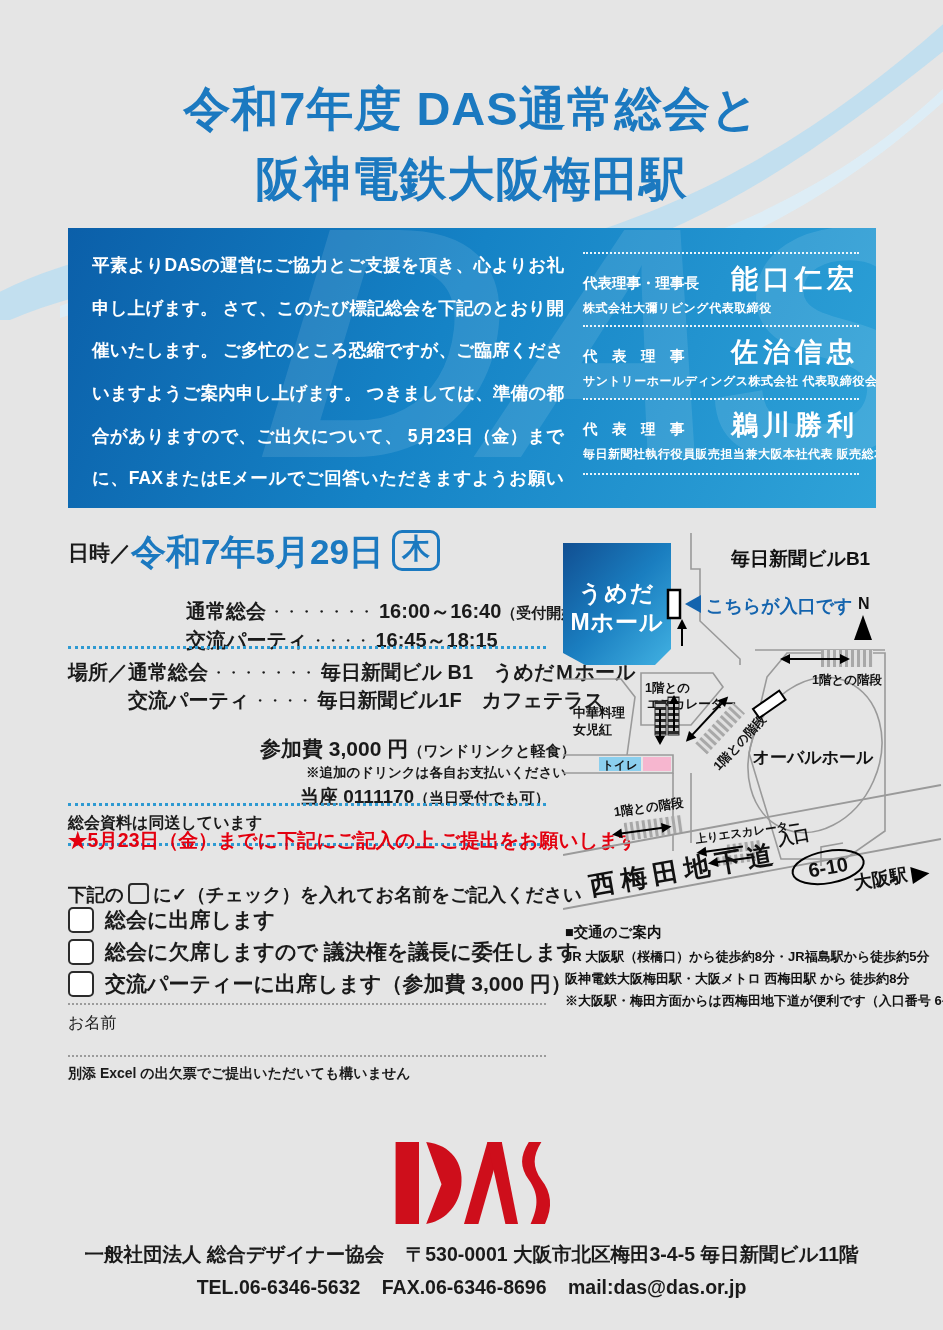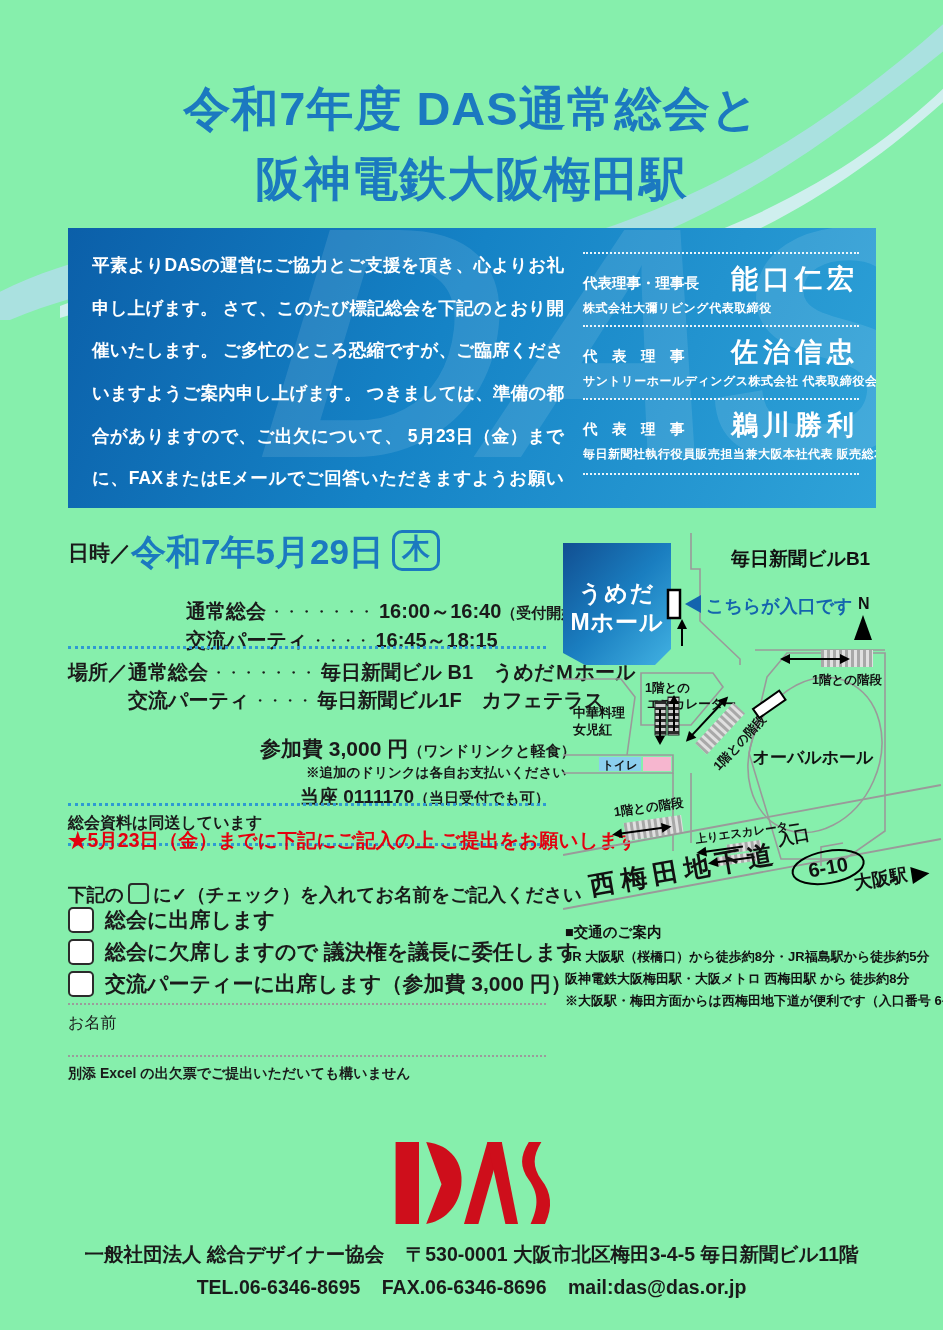--- a/index.html
+++ b/index.html
@@ -1,16 +1,16 @@
 <!DOCTYPE html>
 <html><head>
 <meta charset="utf-8">
 <style>
   html,body{margin:0;padding:0;background:#fff;}
-  .page{position:relative;width:943px;height:1330px;background:#86efac;overflow:hidden;
+  .page{position:relative;width:943px;height:1330px;background:#e5e5e5;overflow:hidden;
         font-family:"Liberation Sans",sans-serif;color:#1a1a1a;}
   .abs{position:absolute;}
   
   .title{left:0;right:0;top:74px;text-align:center;font-weight:bold;
          font-size:47px;line-height:1.48;color:#1b79c0;letter-spacing:1px;}
   
   .invite-box{left:68px;top:228px;width:808px;height:280px;
       background:linear-gradient(115deg,#0b5fa9 0%,#1583c6 45%,#2fa3d8 100%);overflow:hidden;}
   .watermark{position:absolute;left:200px;top:-75px;font-size:330px;font-weight:bold;
       font-style:italic;color:#ffffff;opacity:.10;letter-spacing:-14px;transform:skewX(-6deg);
@@ -281,18 +281,18 @@
       <path d="M106,2 L122,2 L140,93 L126,93 Z"></path>
       <path d="M152,2 C142,18 142,30 152,44 C162,58 164,72 154,93 L170,93 C179,74 177,58 166,44 C156,30 156,18 166,2 Z"></path>
     </g>
   </svg>
 
   <div class="abs footer-line1">
     <span>一般社団法人 総合デザイナー協会</span>
     <span>〒530-0001 大阪市北区梅田3-4-5 毎日新聞ビル11階</span>
   </div>
   <div class="abs footer-line2">
-    <span>TEL.06-6346-8695</span>
+    <span>TEL.06-6346-5632</span>
     <span>FAX.06-6346-8696</span>
     <span>mail:das@das.or.jp</span>
   </div>
 
 </div>
 
 </body></html>

